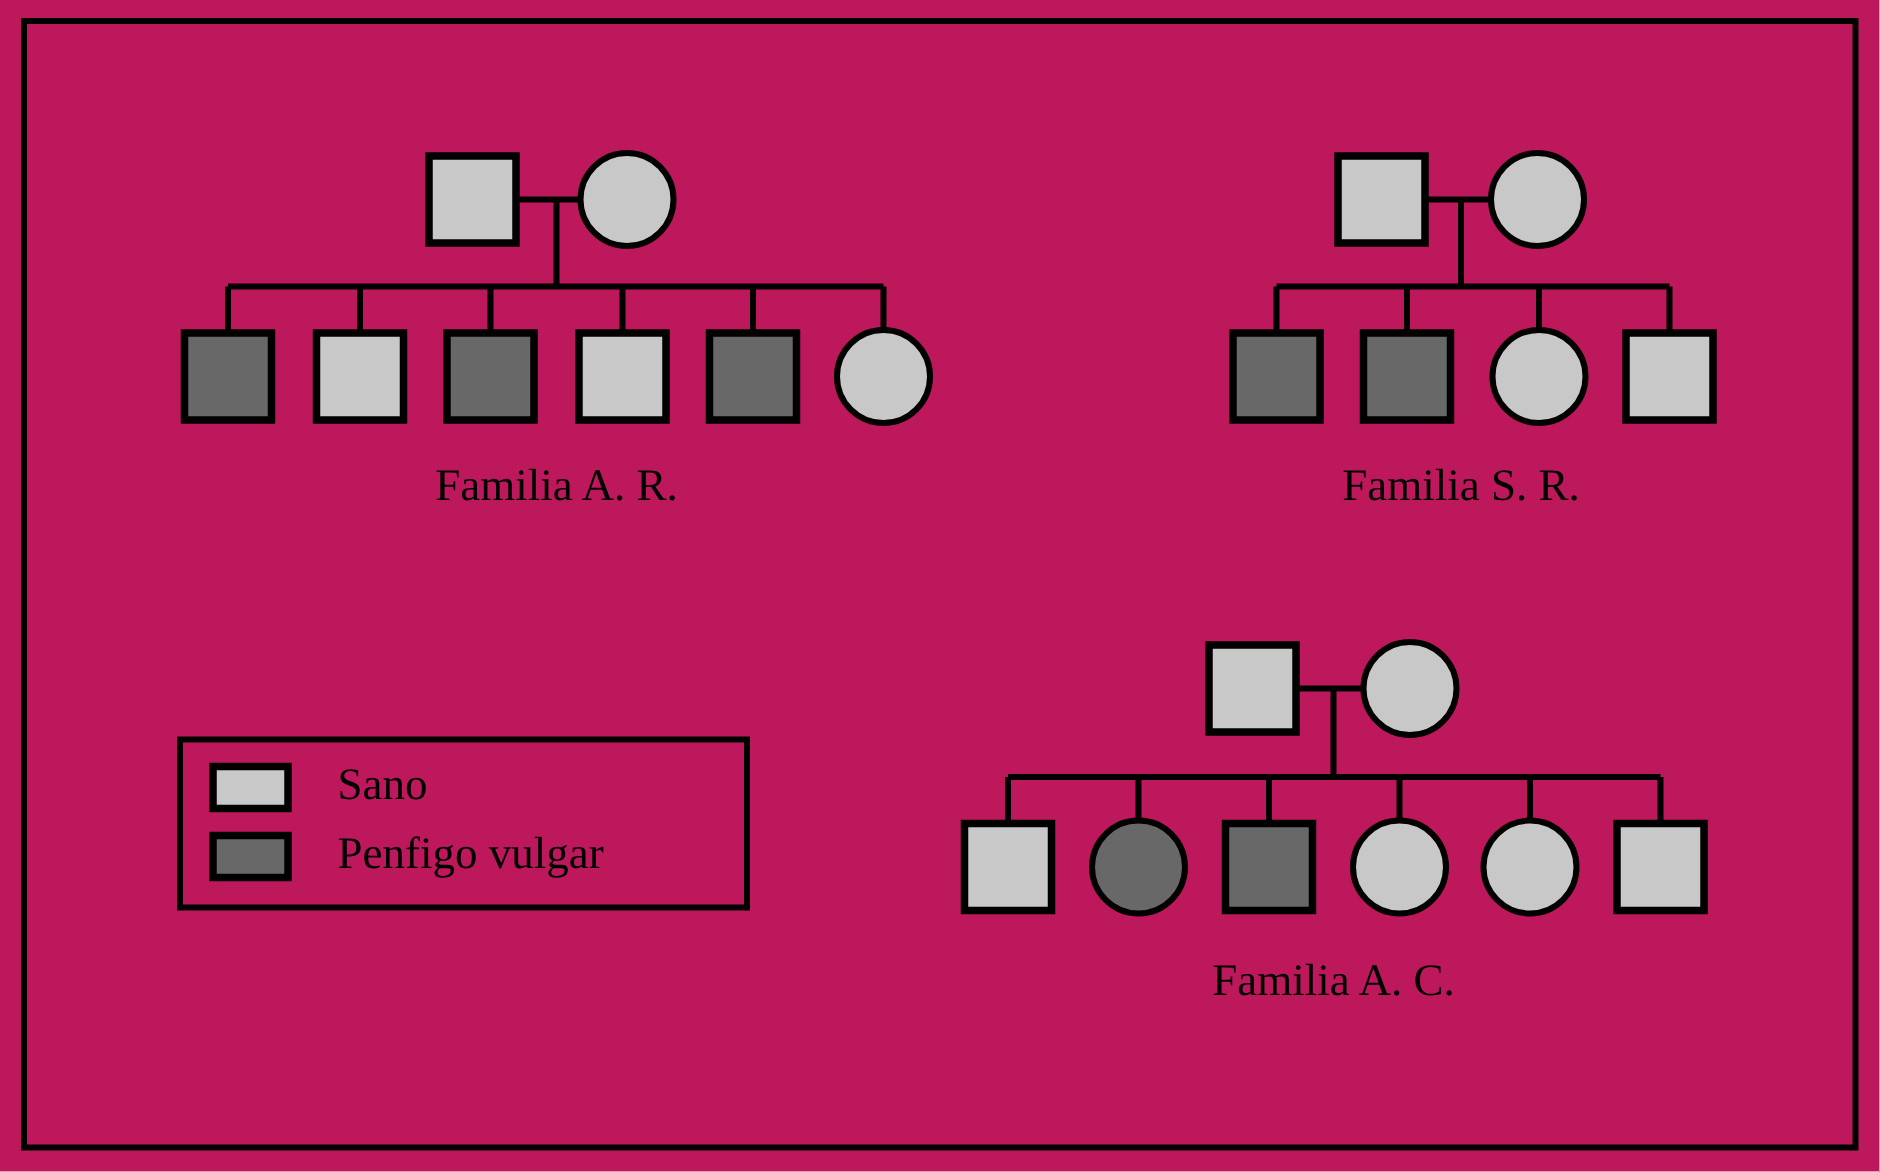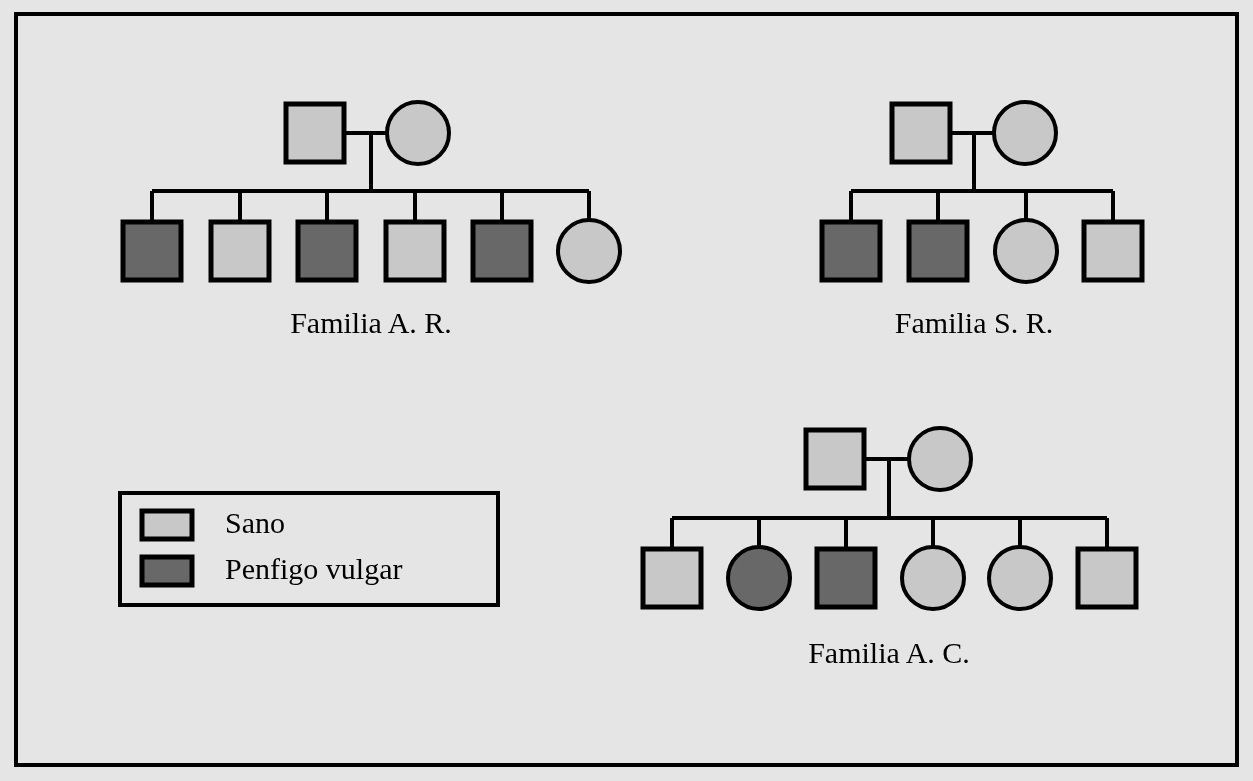--- a/index.html
+++ b/index.html
@@ -11,21 +11,21 @@
   body {
     width: 1253px;
     height: 781px;
     font-family: "Liberation Serif", "DejaVu Serif", serif;
     overflow: hidden;
   }
   #figure-root {
     position: relative;
     width: 1253px;
     height: 781px;
-    background: #e5e5e5;
+    background: #be185d;
   }
   svg.pedigree-canvas {
     display: block;
     width: 1253px;
     height: 781px;
   }
   text.family-label {
     font-family: "Liberation Serif", "DejaVu Serif", serif;
     font-size: 30px;
     fill: #000000;

